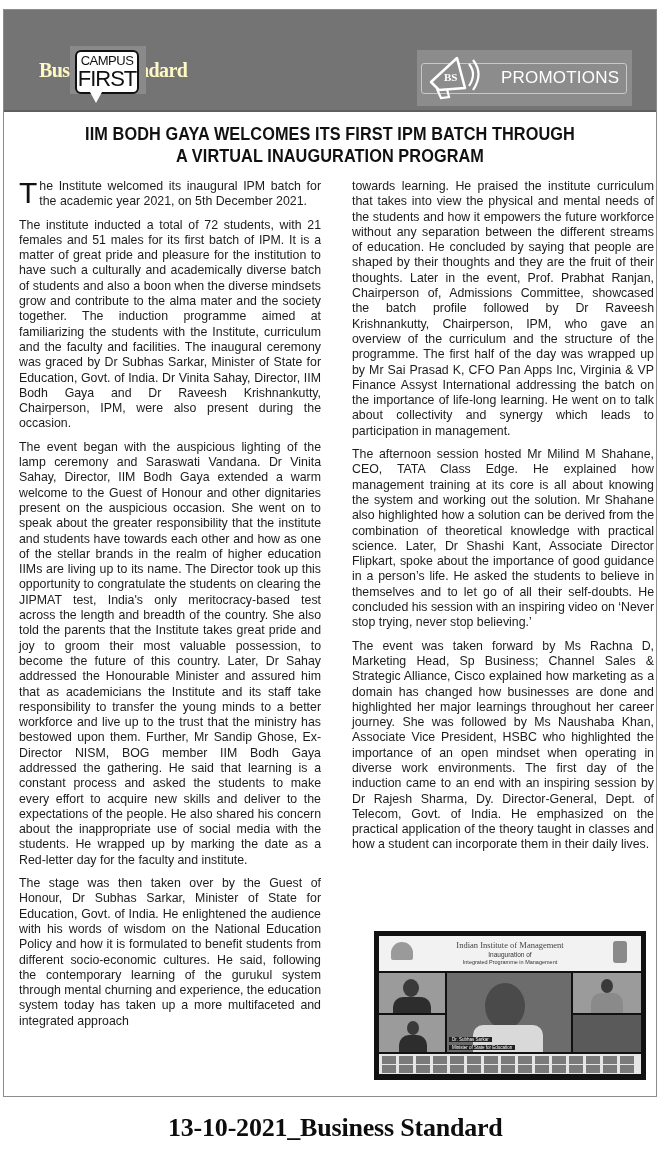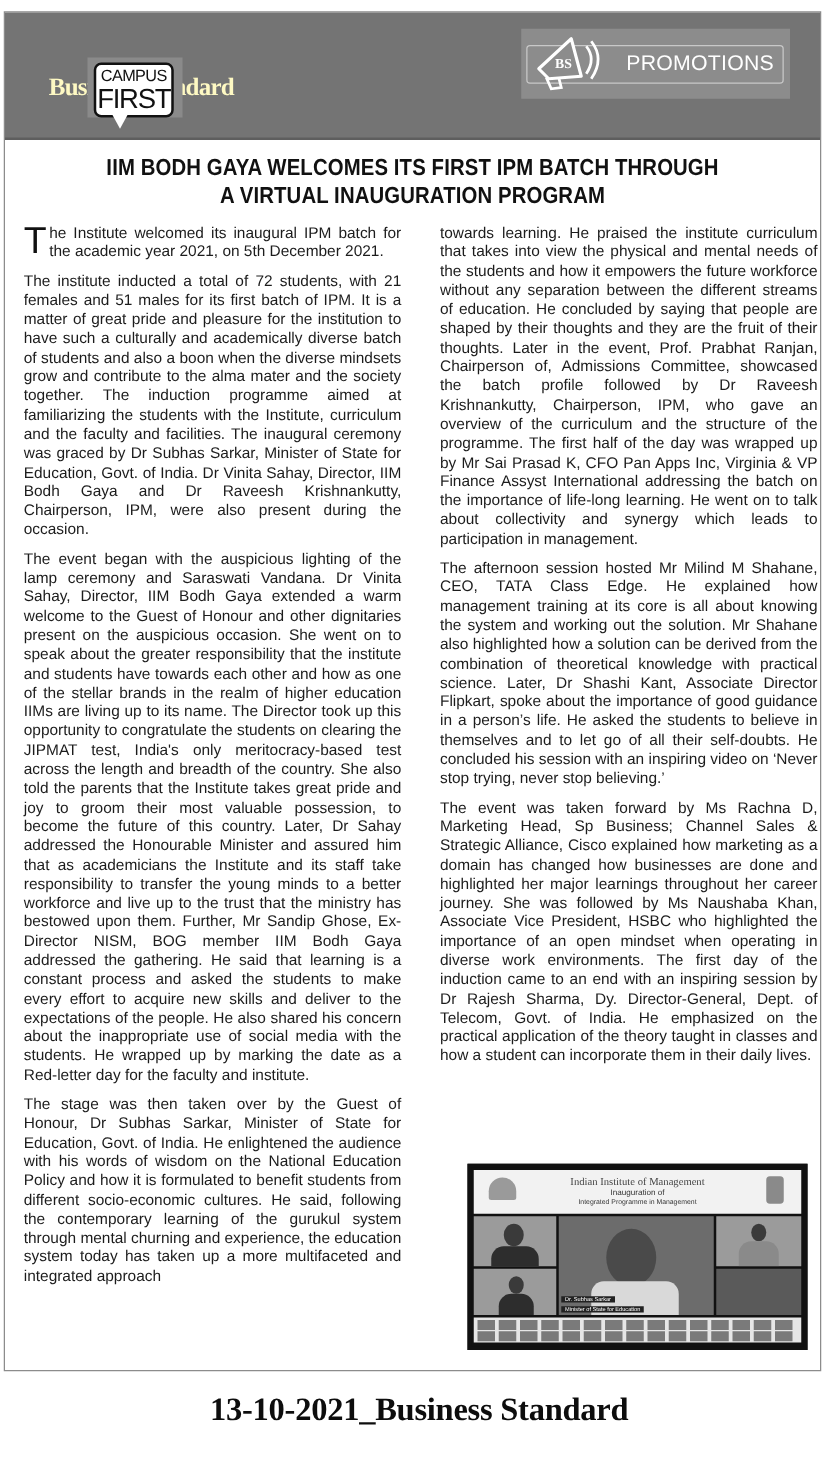--- a/index.html
+++ b/index.html
@@ -8,21 +8,21 @@
   .page-frame { position: absolute; left: 3px; top: 9px; width: 654px; height: 1088px; border: 1px solid #8c8c8c; box-sizing: border-box; background: #fff; }
 
   .masthead { position: absolute; left: 0; top: 0; width: 652px; height: 100px; background: #747474; border-bottom: 2px solid #5e5e5e; }
   .bs-logo { position: absolute; left: 35px; top: 10px; font-family: "Liberation Serif", serif; font-weight: bold; font-size: 20px; color: #fef9c3; letter-spacing: -0.6px; margin-top: 39px; }
   .campus-talk { position: absolute; left: 66px; top: 36px; width: 76px; height: 48px; background: #8a8a8a; }
   .campus-bubble { position: absolute; left: 5px; top: 4px; width: 64px; height: 44px; background: #fff; border: 2px solid #111; border-radius: 6px; box-sizing: border-box; text-align: center; }
   .campus-line1 { display: block; font-family: "Liberation Sans", sans-serif; font-size: 13px; line-height: 14px; color: #111; margin-top: 2px; letter-spacing: -0.5px; }
   .campus-line2 { display: block; font-family: "Liberation Sans", sans-serif; font-size: 22px; line-height: 22px; color: #111; letter-spacing: -1px; }
   .campus-tail { position: absolute; left: 20px; top: 46px; width: 0; height: 0; border-left: 6px solid transparent; border-right: 6px solid transparent; border-top: 11px solid #fff; }
 
-  .promo { position: absolute; left: 413px; top: 13px; width: 215px; height: 56px; background: #8c8c8c; }
+  .promo { position: absolute; left: 413px; top: 40px; width: 215px; height: 56px; background: #8c8c8c; }
   .promo-inner { position: absolute; left: 4px; top: 13px; width: 206px; height: 31px; border: 1px solid #c8c8c8; border-radius: 3px; box-sizing: border-box; }
   .promo-icon { position: absolute; left: 8px; top: 2px; width: 60px; height: 50px; }
   .promo-label { position: absolute; left: 84px; top: 18px; font-family: "Liberation Sans", sans-serif; font-size: 17px; color: #ffffff; letter-spacing: 0.2px; }
 
   .headline { position: absolute; left: 0; top: 113px; width: 652px; text-align: center; font-family: "Liberation Sans", sans-serif; font-weight: bold; font-size: 18.5px; line-height: 22px; color: #111; transform: scaleX(0.88); transform-origin: center top; letter-spacing: 0.1px; }
 
   .col { position: absolute; top: 169px; width: 302px; font-size: 12.35px; line-height: 15.3px; text-align: justify; color: #1c1c1c; }
   .col-left { left: 15px; }
   .col-right { left: 348px; }
   .col p { margin: 0 0 8px 0; }

